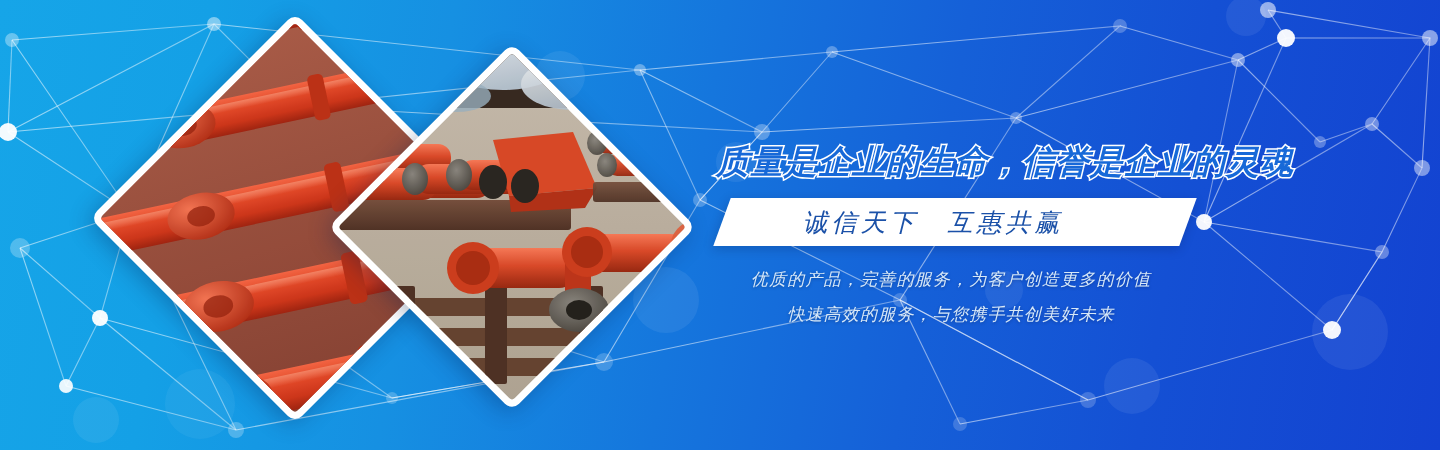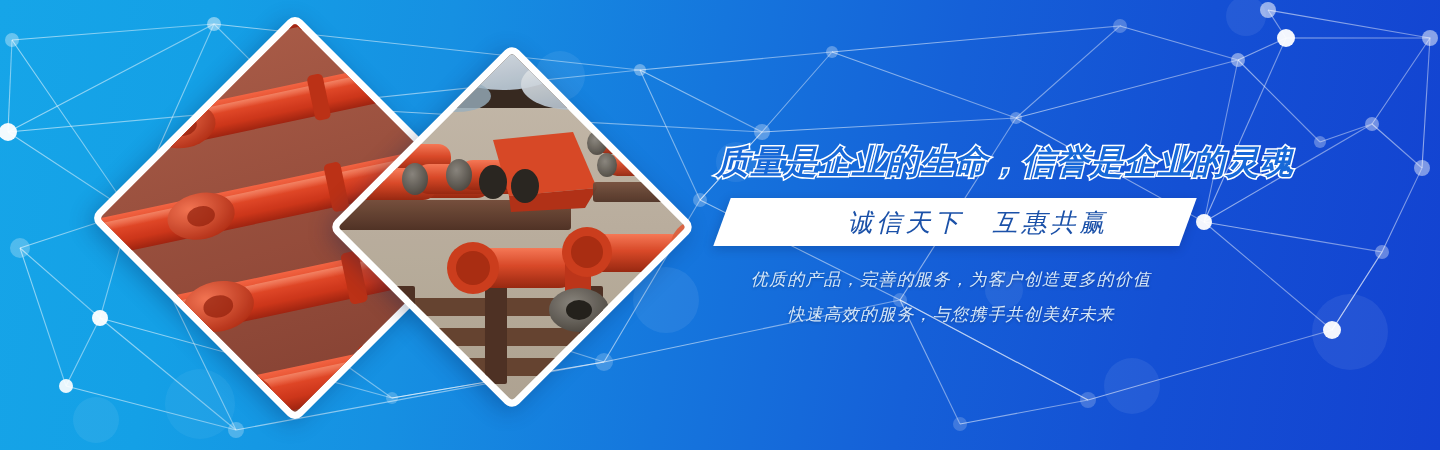--- a/index.html
+++ b/index.html
@@ -44,21 +44,21 @@
     text-align:center;
     line-height:44px;
   }
   .ribbon{
     position:absolute;left:722px;top:198px;width:466px;height:48px;
     background:#ffffff;
     transform:skewX(-20deg);
     box-shadow:0 3px 10px rgba(3,25,70,.22);
   }
   .ribbon-text{
-    position:absolute;left:745px;top:198px;width:466px;height:48px;
+    position:absolute;left:700px;top:198px;width:466px;height:48px;
     display:flex;align-items:center;justify-content:center;
     color:#1b51a8;font-size:25px;letter-spacing:4px;white-space:nowrap;
     font-weight:500;
   }
   .sub{
     position:absolute;left:716px;width:470px;text-align:center;
     color:#d7e8f8;font-size:17px;letter-spacing:1.2px;white-space:nowrap;
     text-shadow:0 1px 3px rgba(0,20,60,.35);
   }
   #sub1{top:268px;}

